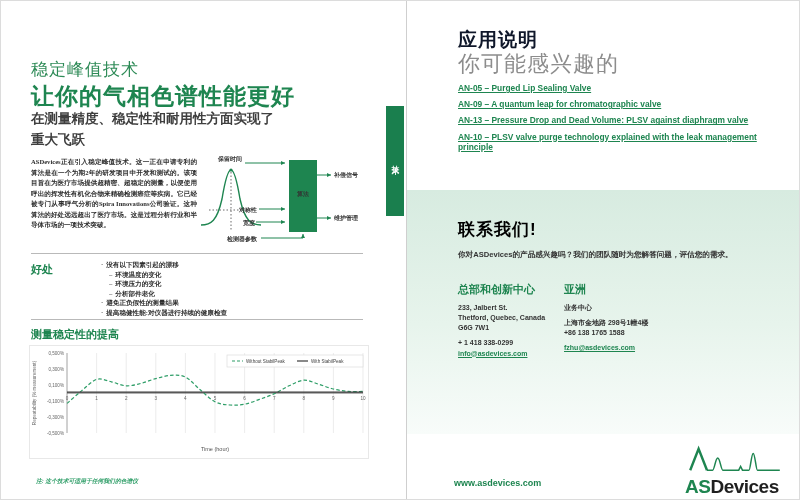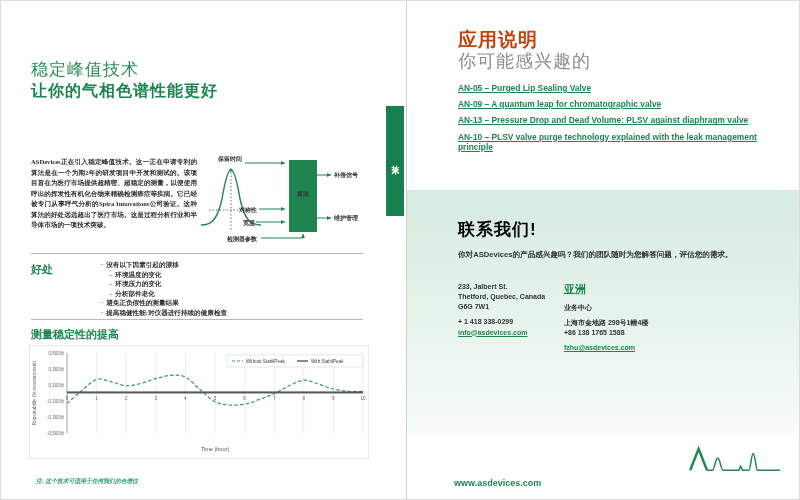--- a/index.html
+++ b/index.html
@@ -1,40 +1,40 @@
 <!DOCTYPE html>
 <html><head>
 <meta charset="utf-8">
 <style>
   html,body{margin:0;padding:0;background:#fff;}
   #spread{position:relative;width:798px;height:498px;border:1px solid #dcdcdc;background:#fff;overflow:hidden;
           font-family:"Liberation Sans",sans-serif;}
   .abs{position:absolute;}
   
   .pg-title1{left:30px;top:57px;font-family:"Liberation Serif",serif;font-size:17px;color:#2e8b57;letter-spacing:1px;}
-  .pg-title2{left:30px;top:80px;font-family:"Liberation Serif",serif;font-size:16px;font-weight:bold;color:#1e8550;letter-spacing:1px;}
+  .pg-title2{left:30px;top:80px;font-family:"Liberation Serif",serif;font-size:23px;font-weight:bold;color:#1e8550;letter-spacing:1px;}
   .pg-sub{left:30px;top:108px;font-family:"Liberation Serif",serif;font-size:13.5px;color:#3f3f3f;line-height:1.55;white-space:pre-line;font-weight:600;}
   .pg-body{left:30px;top:156px;width:166px;font-family:"Liberation Serif",serif;font-size:6.6px;line-height:1.6;
            color:#2e2e2e;text-align:justify;font-weight:600;}
   .divider{height:1px;background:#b9b9b9;width:332px;left:30px;}
   .benefits-h{left:30px;top:261px;font-size:11px;font-weight:bold;color:#1e8550;text-align:right;}
   .bullets{left:100px;top:259px;width:220px;font-family:"Liberation Serif",serif;font-size:6.6px;color:#2e2e2e;line-height:1.45;font-weight:600;}
   .b1::before{content:"·";margin-right:3px;color:#555;}
   .b2{padding-left:8px;}
   .b2::before{content:"–";margin-right:3px;color:#555;}
   .chart-h{left:30px;top:326px;font-size:11px;font-weight:bold;color:#1e8550;}
   .footnote{left:35px;top:476px;font-size:5.8px;font-style:italic;color:#2f9e68;font-weight:bold;}
   .side-tab{left:385px;top:105px;width:18px;height:110px;background:#1a7f4e;display:flex;align-items:center;justify-content:center;}
   .side-tab span{writing-mode:vertical-rl;color:#fff;font-size:7.5px;font-weight:bold;letter-spacing:2px;}
   .page-split{left:405px;top:0;width:1px;height:498px;background:#cfcfcf;}
   svg text{font-family:"Liberation Sans",sans-serif;}
   .diag text{font-size:6px;fill:#333;font-weight:bold;}
   
-  .r-title{left:457px;top:26px;font-size:19px;font-weight:bold;color:#c2410c;letter-spacing:1px;}
-  .r-sub{left:457px;top:48px;font-family:"Liberation Serif",serif;font-size:18px;color:#8d8d8d;letter-spacing:1px;}
+  .r-title{left:457px;top:26px;font-size:19px;font-weight:bold;color:#0f172a;letter-spacing:1px;}
+  .r-sub{left:457px;top:48px;font-family:"Liberation Serif",serif;font-size:22px;color:#8d8d8d;letter-spacing:1px;}
   .links{left:457px;top:82px;width:330px;}
   .links a{display:block;font-size:8.4px;font-weight:700;color:#1e8550;text-decoration:underline;margin-bottom:6.2px;cursor:pointer;}
   .visit{left:457px;top:145px;font-size:8.4px;font-weight:bold;color:#333;}
   .visit a{color:#1e8550;text-decoration:none;cursor:pointer;}
   .contact-bg{left:406px;top:189px;width:392px;height:244px;background:linear-gradient(180deg,#d7ebe0 0%,#e7f4ec 55%,#f8fcfa 100%);}
   .contact-h{left:457px;top:217px;font-size:17px;font-weight:bold;color:#000000;letter-spacing:1px;}
   .contact-intro{left:457px;top:249px;width:320px;font-size:7.6px;font-weight:bold;color:#333;}
   .col{width:110px;font-size:7px;color:#333;font-weight:600;line-height:1.45;}
   .col .colh{font-size:11px;font-weight:bold;color:#1e8550;margin-bottom:5px;}
   .col .gap{height:5px;}
@@ -45,20 +45,22 @@
   .logo-text .as{color:#1e8550;}
   .logo-text .dev{color:#1f1f1f;}
 </style>
 </head>
 <body>
 
 <div id="spread">
 
   <div class="abs pg-title1">稳定峰值技术</div>
   <div class="abs pg-title2">让你的气相色谱性能更好</div>
+  <div class="abs pg-sub">在测量精度、稳定性和耐用性方面实现了
+重大飞跃</div>
   <div class="abs pg-body">ASDevices正在引入稳定峰值技术。这一正在申请专利的算法是在一个为期2年的研发项目中开发和测试的。该项目旨在为医疗市场提供超精密、超稳定的测量，以便使用呼出的挥发性有机化合物来精确检测癌症等疾病。它已经被专门从事呼气分析的Spira Innovations公司验证。这种算法的好处远远超出了医疗市场。这是过程分析行业和半导体市场的一项技术突破。</div>
 
   <svg class="abs diag" style="left:198px;top:146px;" width="180" height="106" viewBox="0 0 180 106">
     <defs>
       <marker id="ah" markerWidth="6" markerHeight="6" refX="4" refY="2" orient="auto">
         <path d="M0,0 L4,2 L0,4 Z" fill="#1e8550"></path>
       </marker>
     </defs>
     <path d="M2,78 C12,78 18,74 23,52 C26,34 29,23 32,23 C35,23 38,34 41,52 C46,74 52,78 62,78" fill="none" stroke="#1e8550" stroke-width="1.4"></path>
     <circle cx="32" cy="23" r="1.6" fill="#1e8550"></circle>
@@ -153,20 +155,21 @@
     <a>AN-13 – Pressure Drop and Dead Volume: PLSV against diaphragm valve</a>
     <a>AN-10 – PLSV valve purge technology explained with the leak management principle</a>
   </div>
 
 
   <div class="abs contact-bg"></div>
   <div class="abs contact-h">联系我们!</div>
   <div class="abs contact-intro">你对ASDevices的产品感兴趣吗？我们的团队随时为您解答问题，评估您的需求。</div>
 
   <div class="abs col" style="left:457px;top:281px;">
+    <div class="colh">总部和创新中心</div>
     <div>233, Jalbert St.</div>
     <div>Thetford, Quebec, Canada</div>
     <div>G6G 7W1</div>
     <div class="gap"></div>
     <div>+ 1 418 338-0299</div>
     <a>info@asdevices.com</a>
   </div>
 
   <div class="abs col" style="left:563px;top:281px;width:150px;">
     <div class="colh">亚洲</div>
@@ -178,15 +181,18 @@
     <a>fzhu@asdevices.com</a>
   </div>
 
   <div class="abs footer-url">www.asdevices.com</div>
 
   <div class="abs logo">
     <svg width="100" height="28" viewBox="0 0 100 30">
       <path d="M2,27 L11,4 L20,27" fill="none" stroke="#1e8550" stroke-width="2.6"></path>
       <path d="M20,27 L26,27 C28,27 29,14 31.5,14 C34,14 35,27 37,27 L54,27 L56,23 L58,27 L65,27 C66.5,27 67.5,9 69.5,9 C71.5,9 72.5,27 74,27 L98,27" fill="none" stroke="#1e8550" stroke-width="1.6"></path>
     </svg>
+    <div class="logo-text">
+      <span class="as">AS</span><span class="dev">Devices</span>
+    </div>
   </div>
 
 </div>
 
 </body></html>

